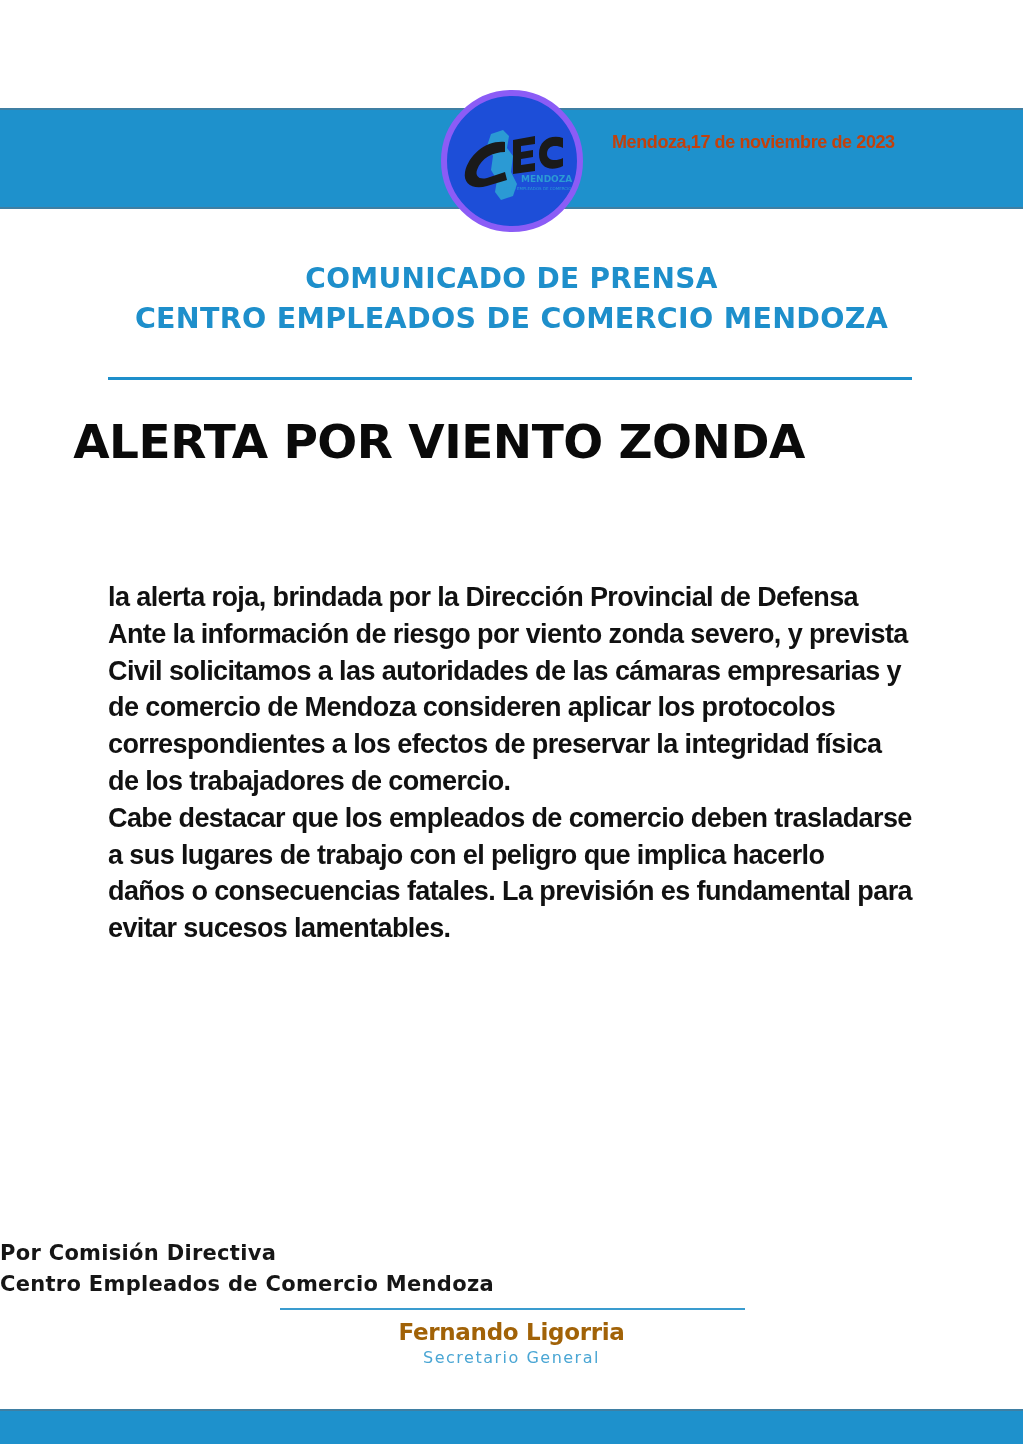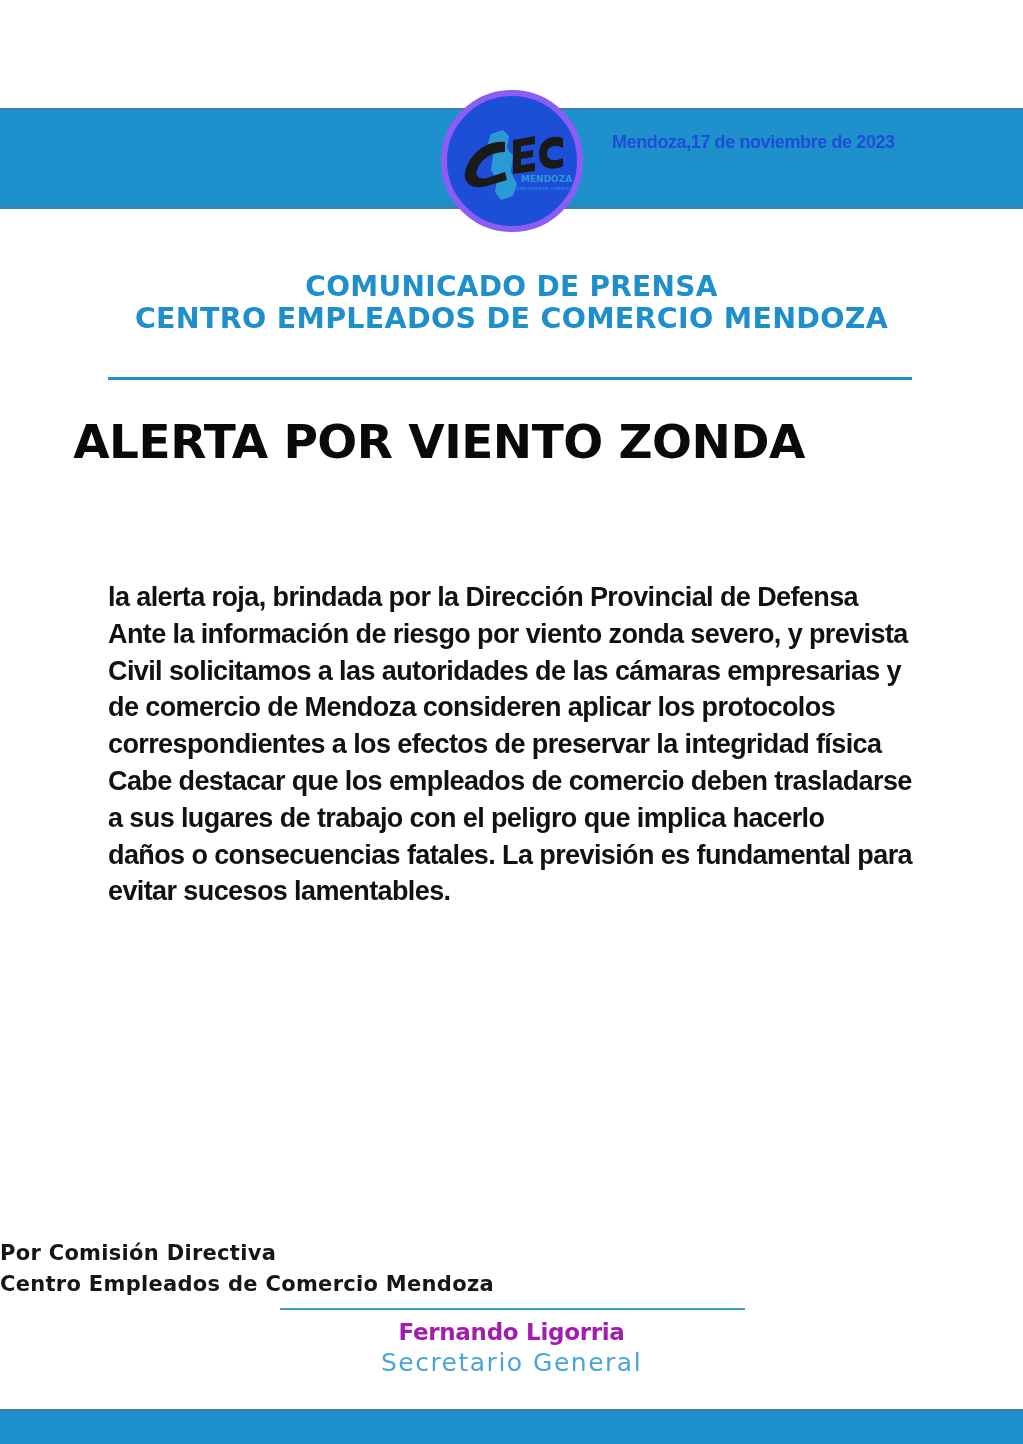--- a/index.html
+++ b/index.html
@@ -22,21 +22,21 @@
       height: 101px;
       background: #1e91cc;
       border-top: 2px solid #3f7fa3;
       border-bottom: 2px solid #3f7fa3;
       box-sizing: border-box;
     }
     .date-text {
       position: absolute;
       left: 612px;
       top: 132px;
-      color: #1d4ed8;
+      color: #c2410c;
       font-family: "Liberation Sans", sans-serif;
       font-weight: bold;
       font-size: 18px;
       letter-spacing: -0.4px;
       white-space: nowrap;
     }
     .logo-ring {
       position: absolute;
       left: 441px;
       top: 90px;
@@ -59,21 +59,21 @@
       left: 0;
       width: 1023px;
       text-align: center;
       color: #1e8fcb;
       font-family: "DejaVu Sans", sans-serif;
       font-weight: bold;
       font-size: 28px;
       letter-spacing: 0.3px;
       white-space: nowrap;
     }
-    .h1 { top: 262px; margin-top: 8px; }
+    .h1 { top: 262px; }
     .h2 { top: 302px; font-size: 28.5px; }
     .rule-top {
       position: absolute;
       left: 108px;
       top: 377px;
       width: 804px;
       height: 3px;
       background: #1e8fcb;
     }
     .alert-title {
@@ -126,37 +126,37 @@
       width: 465px;
       height: 2px;
       background: #3a9ccf;
     }
     .sig-name {
       position: absolute;
       left: 0;
       top: 1319px;
       width: 1023px;
       text-align: center;
-      color: #a21caf;
+      color: #a16207;
       font-family: "DejaVu Sans", sans-serif;
       font-weight: bold;
       font-size: 23px;
       letter-spacing: -0.3px;
       white-space: nowrap;
     }
     .sig-role {
       position: absolute;
       left: 0;
       top: 1348px;
       width: 1023px;
       text-align: center;
       color: #4aa6d4;
       font-family: "DejaVu Sans", sans-serif;
       font-weight: normal;
-      font-size: 25px;
+      font-size: 16px;
       letter-spacing: 1.5px;
       white-space: nowrap;
     }
     .footer-bar {
       position: absolute;
       left: 0;
       top: 1409px;
       width: 1023px;
       height: 35px;
       background: #1e91cc;
@@ -192,20 +192,21 @@
 <div class="rule-top"></div>
 
 <div class="alert-title">ALERTA POR VIENTO ZONDA</div>
 
 <div class="body-text">
   <span class="body-line">la alerta roja,  brindada por la Dirección Provincial de Defensa</span>
   <span class="body-line">Ante la información de riesgo por viento zonda severo, y prevista</span>
   <span class="body-line">Civil solicitamos a las autoridades de las cámaras empresarias y</span>
   <span class="body-line">de comercio de Mendoza consideren aplicar los protocolos</span>
   <span class="body-line">correspondientes a los efectos de preservar la integridad física</span>
+  <span class="body-line">de los trabajadores de comercio.</span>
   <span class="body-line">Cabe destacar que los empleados de comercio deben trasladarse</span>
   <span class="body-line">a sus lugares de trabajo con el peligro que implica hacerlo</span>
   <span class="body-line">daños o consecuencias fatales. La previsión es fundamental para</span>
   <span class="body-line">evitar sucesos lamentables.</span>
 </div>
 
 <div class="sig-line sig1">Por Comisión Directiva</div>
 <div class="sig-line sig2">Centro Empleados de Comercio Mendoza</div>
 <div class="rule-sig"></div>
 <div class="sig-name">Fernando Ligorria</div>

